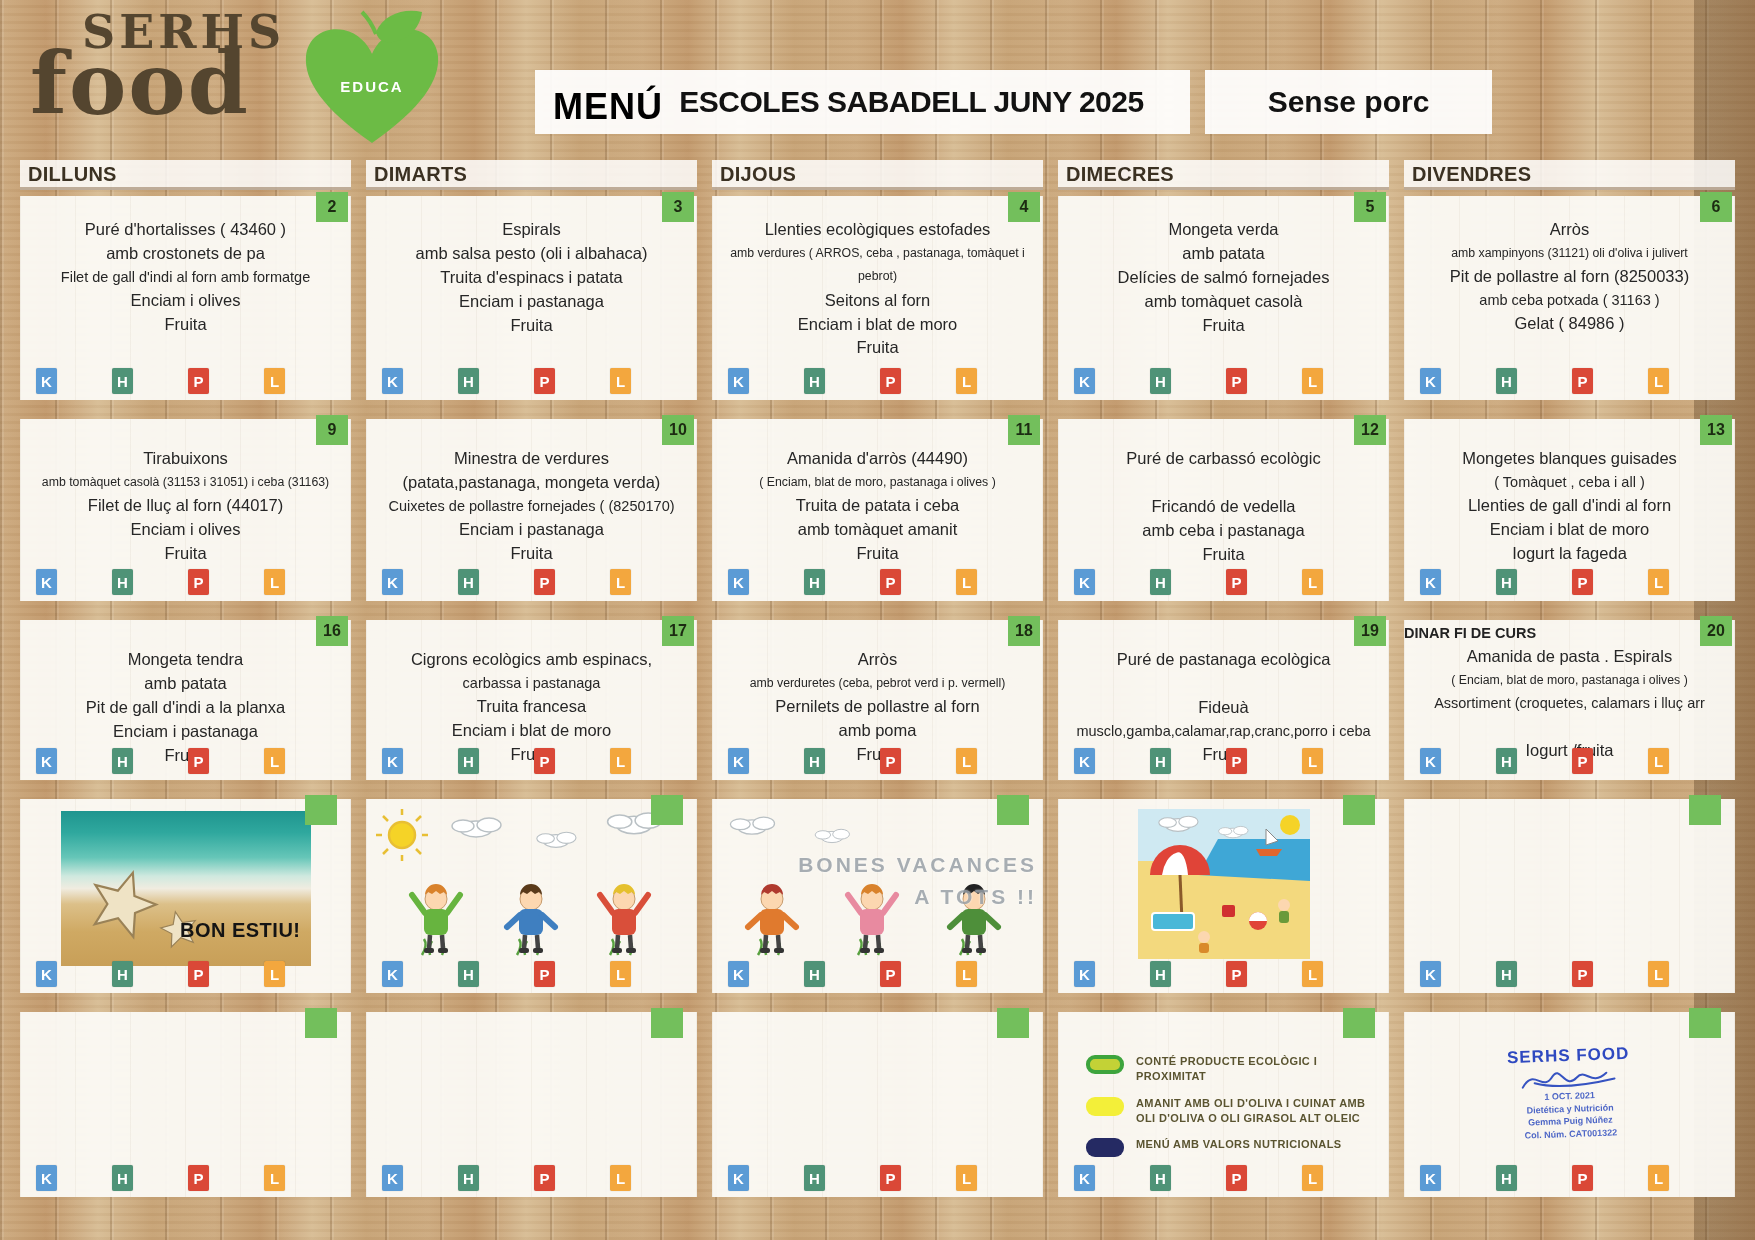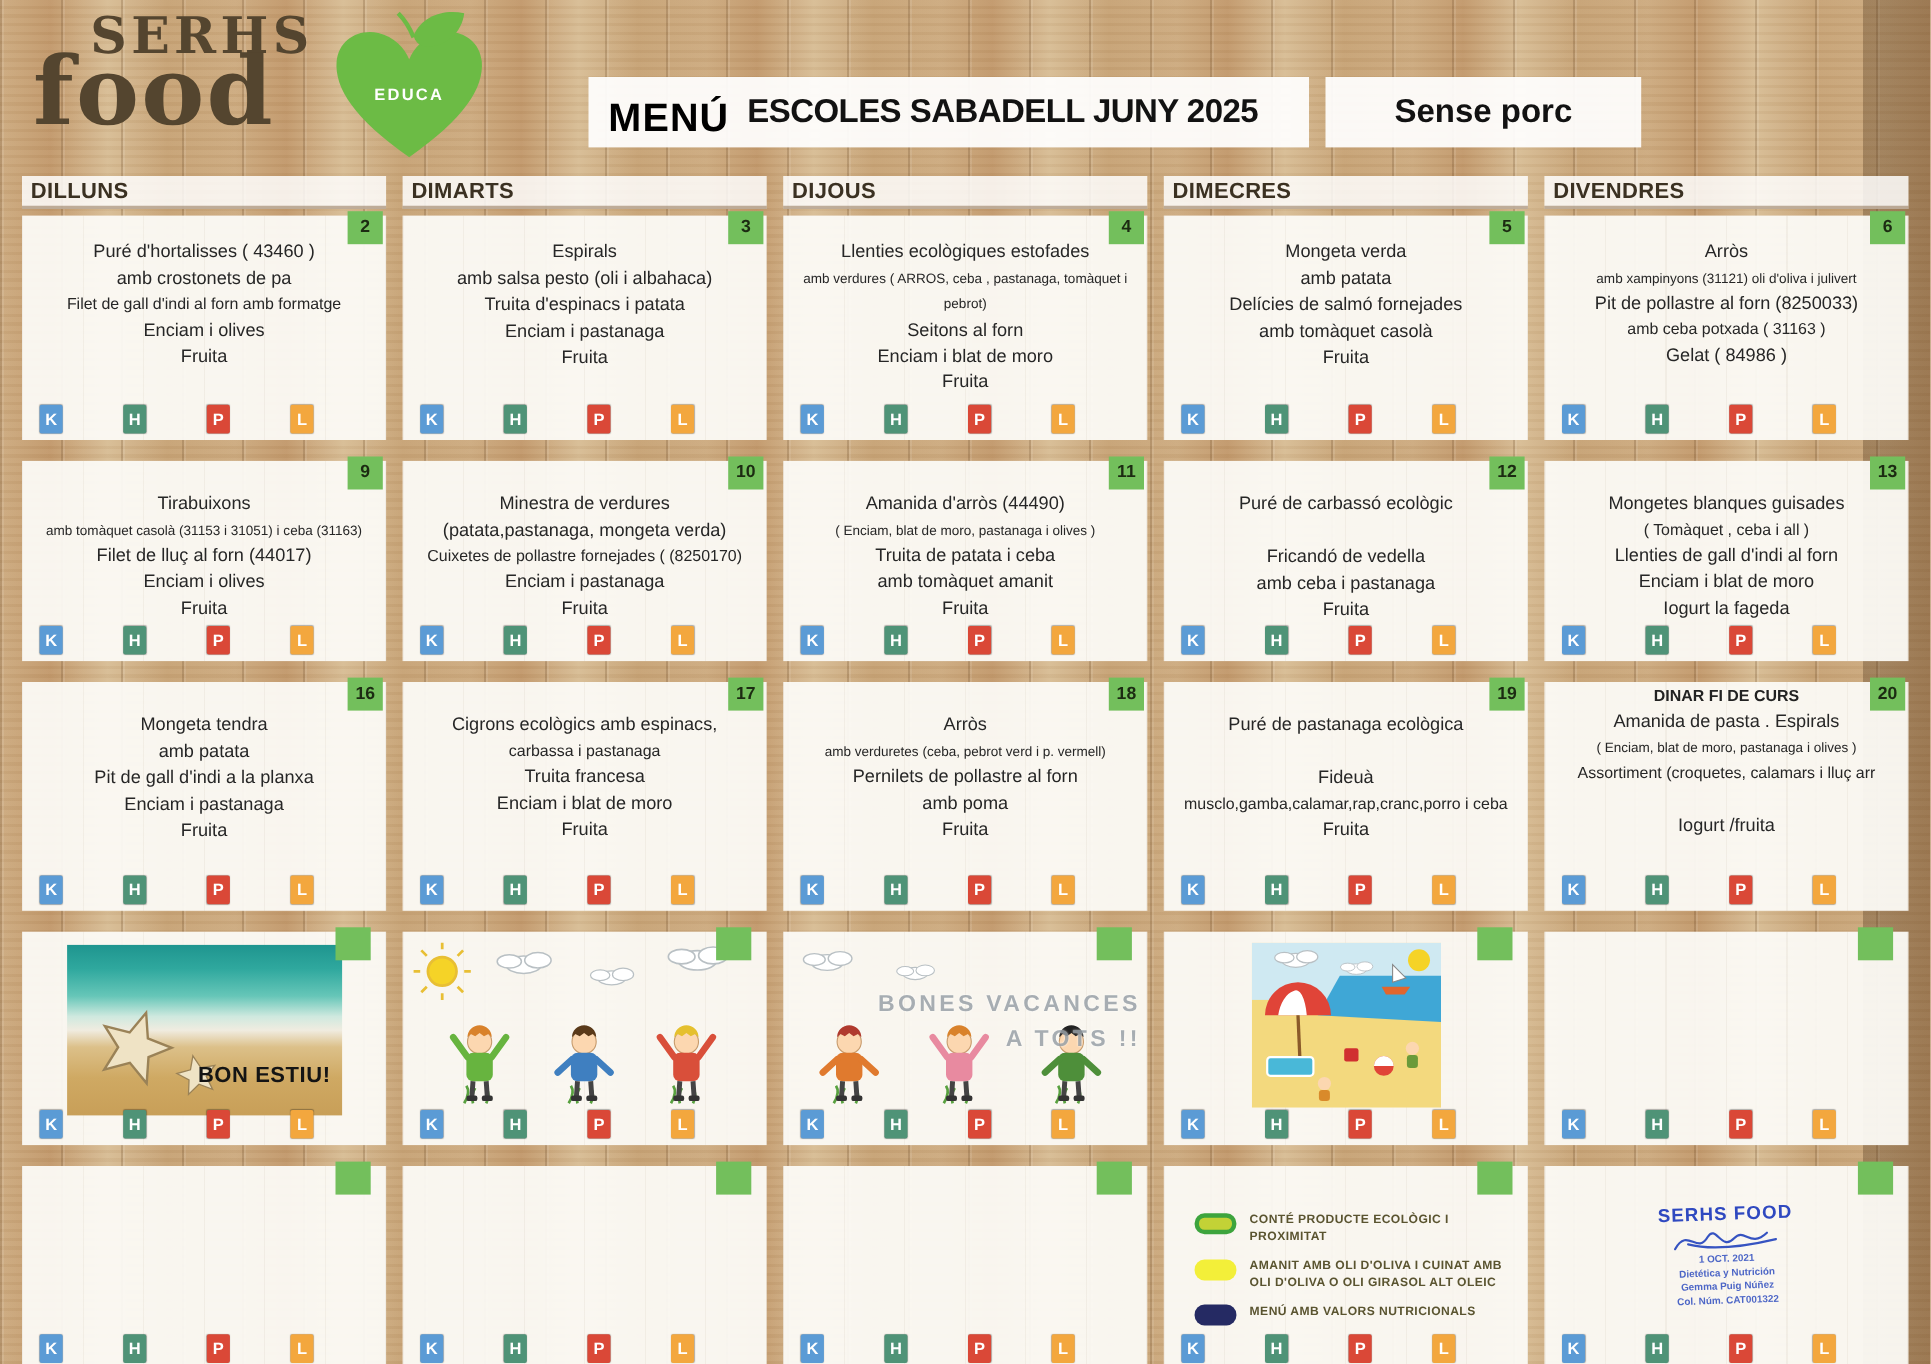--- a/index.html
+++ b/index.html
@@ -35,32 +35,32 @@
     background:rgba(255,255,255,0.93);display:flex;align-items:center;justify-content:center;
     font-weight:bold;font-size:30px;color:#121212;}
   
   .grid-row{display:grid;grid-template-columns:repeat(5,331px);column-gap:15px;margin:0 0 0 20px;}
   .day-headers{position:absolute;top:160px;left:0;right:0;}
   .day-header{height:30px;background:rgba(255,255,255,0.84);color:#3b3122;
     font-weight:800;font-size:20px;letter-spacing:0.3px;padding:3px 0 0 8px;box-sizing:border-box;
     border-bottom:3px solid rgba(120,86,50,0.45);}
   .rows{position:absolute;top:196px;left:0;right:0;}
   .cards-row{margin-bottom:19px;}
-  .row-w1{height:204px;} .row-w2{height:182px;} .row-w3{height:208px;}
+  .row-w1{height:204px;} .row-w2{height:182px;} .row-w3{height:160px;}
   .row-b1{height:194px;} .row-b2{height:185px;}
   .card{position:relative;height:100%;
     background:
       repeating-linear-gradient(90deg, rgba(150,128,98,0.08) 0 1px, rgba(0,0,0,0) 1px 55px),
       rgba(252,251,247,0.94);
     box-sizing:border-box;}
   .num-sq{position:absolute;top:-4px;right:3px;width:32px;height:30px;background:#73bf5c;
     display:flex;align-items:center;justify-content:center;z-index:3;}
   .num-sq span{font-weight:bold;font-size:16px;color:#1c2b12;}
   .plain-sq{right:14px;}
-  .card-title{text-align:center;font-weight:800;font-size:14.5px;color:#222;padding-top:5px;}
+  .card-title{text-align:left;font-weight:800;font-size:14.5px;color:#222;padding-top:5px;}
   .lines{padding-top:22px;text-align:center;color:#262626;}
   .row-w2 .lines, .row-w3 .lines{padding-top:28px;}
   .line{font-size:16.5px;line-height:1.45;}
   .line.med{font-size:14.5px;line-height:1.6;}
   .line.small{font-size:12.3px;line-height:1.9;}
   .badges{position:absolute;left:16px;bottom:6px;display:flex;gap:55px;z-index:4;}
   .badge{width:21px;height:26px;border-radius:2px;color:#fff;font-weight:bold;font-size:15px;
     display:flex;align-items:center;justify-content:center;box-shadow:0 0 1px rgba(0,0,0,0.3);}
   
   .beach-photo{position:relative;width:250px;height:155px;margin:12px auto 0;

